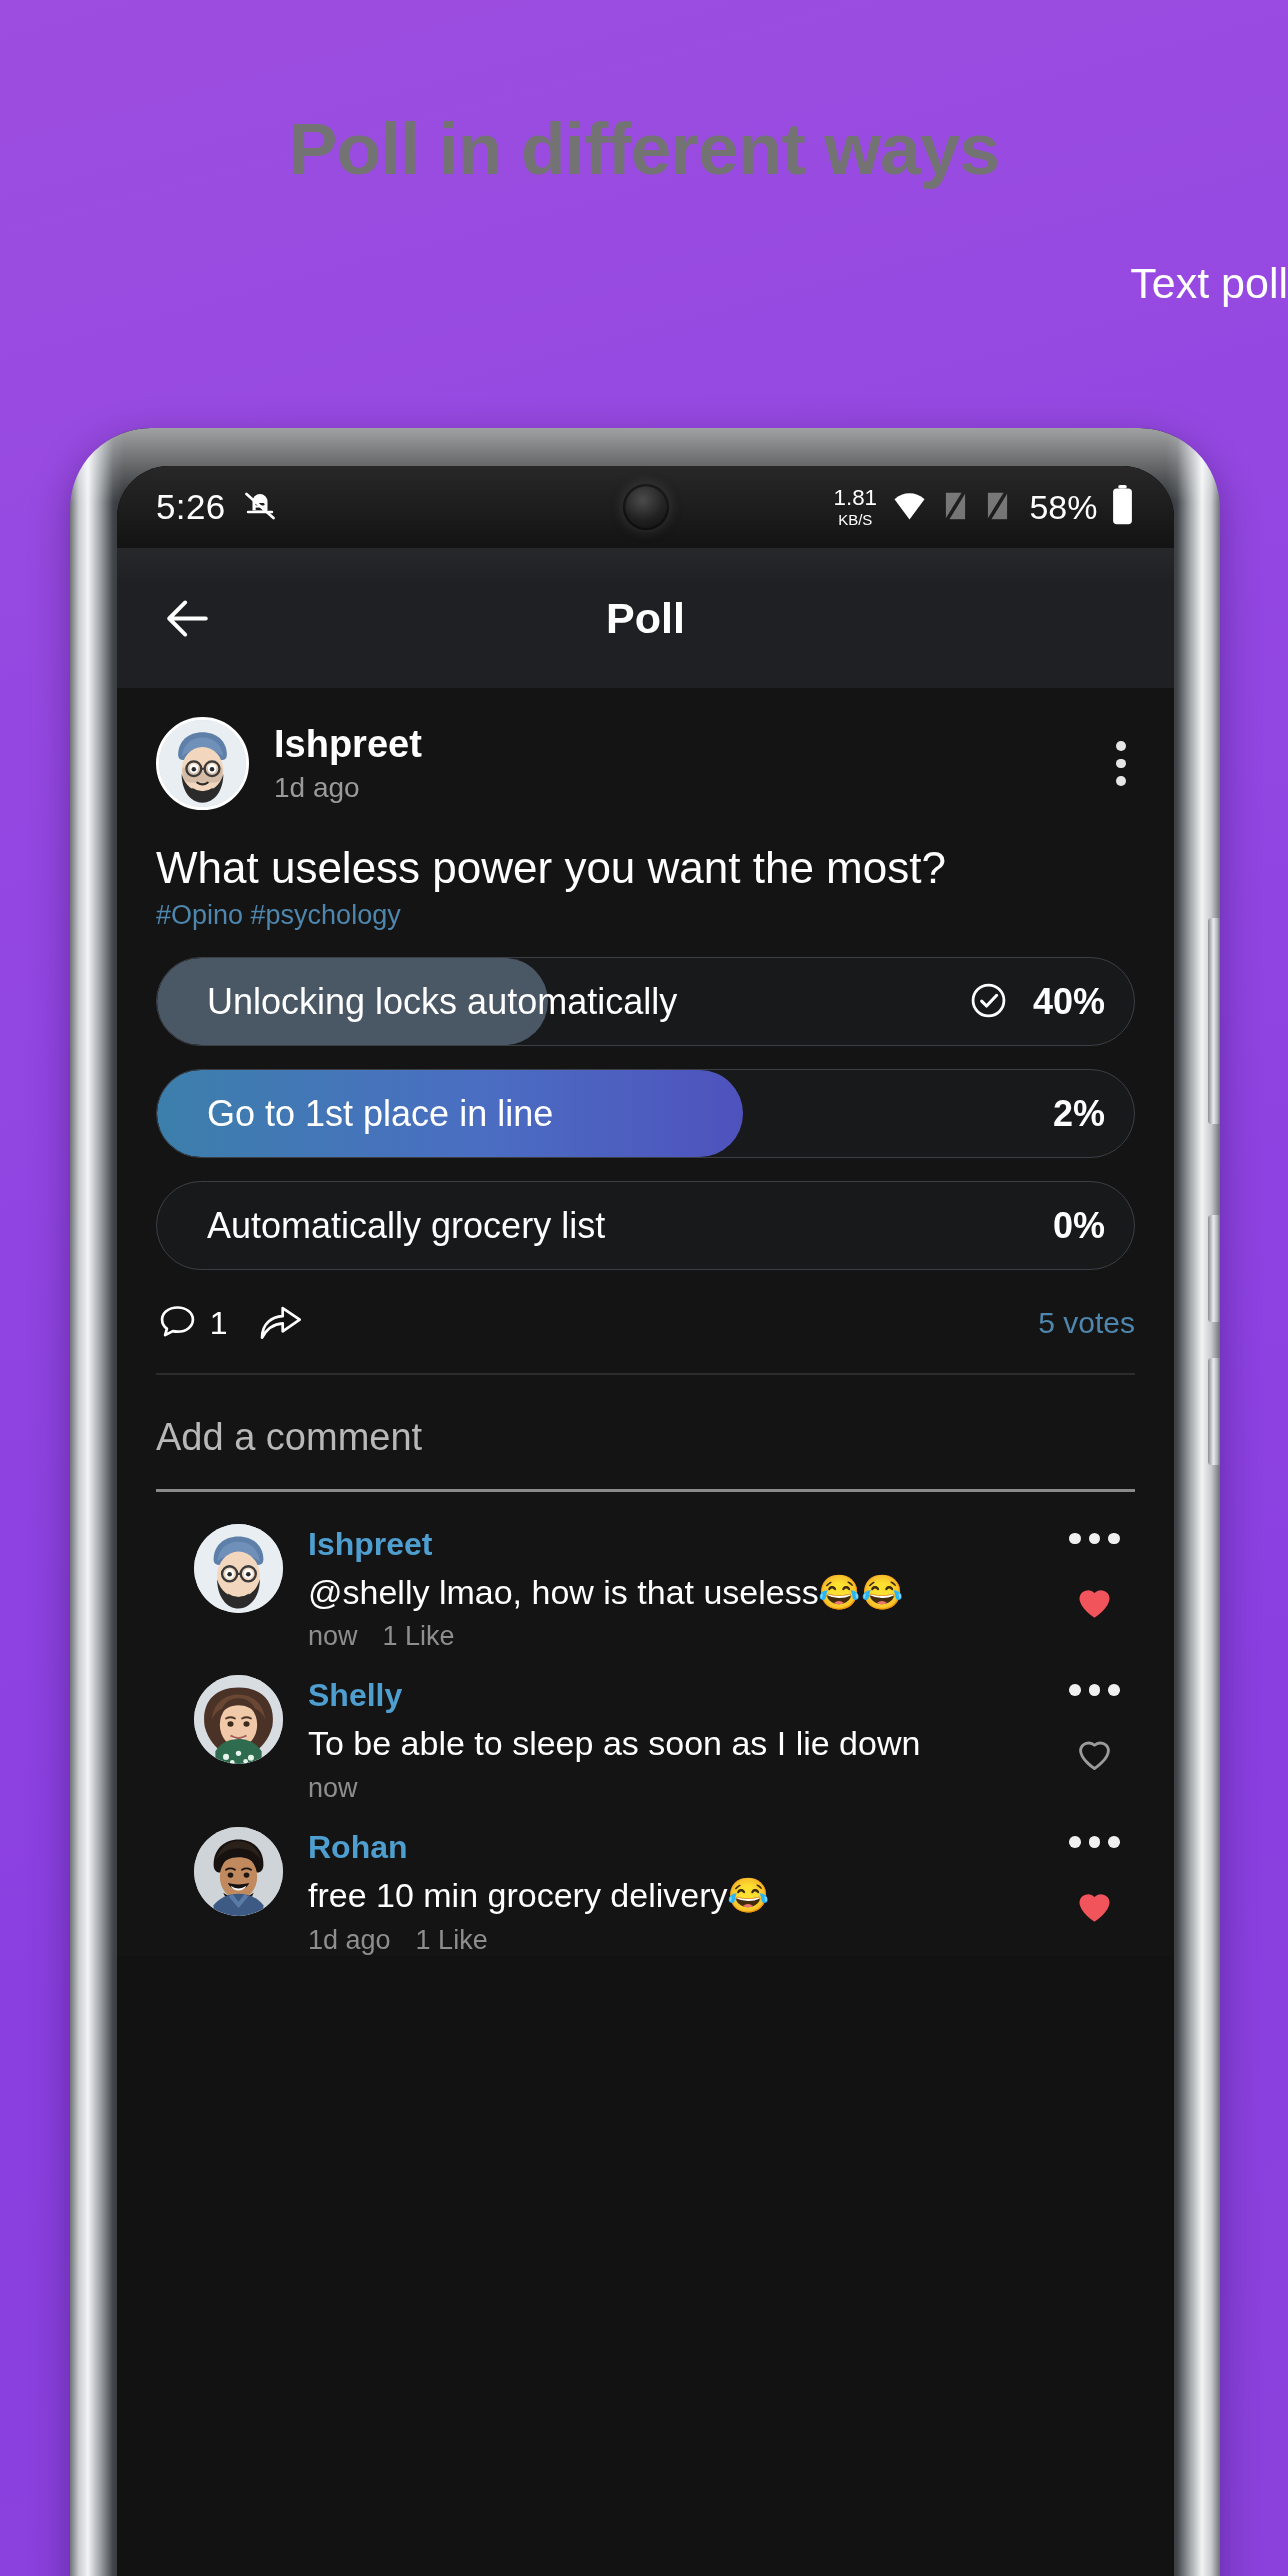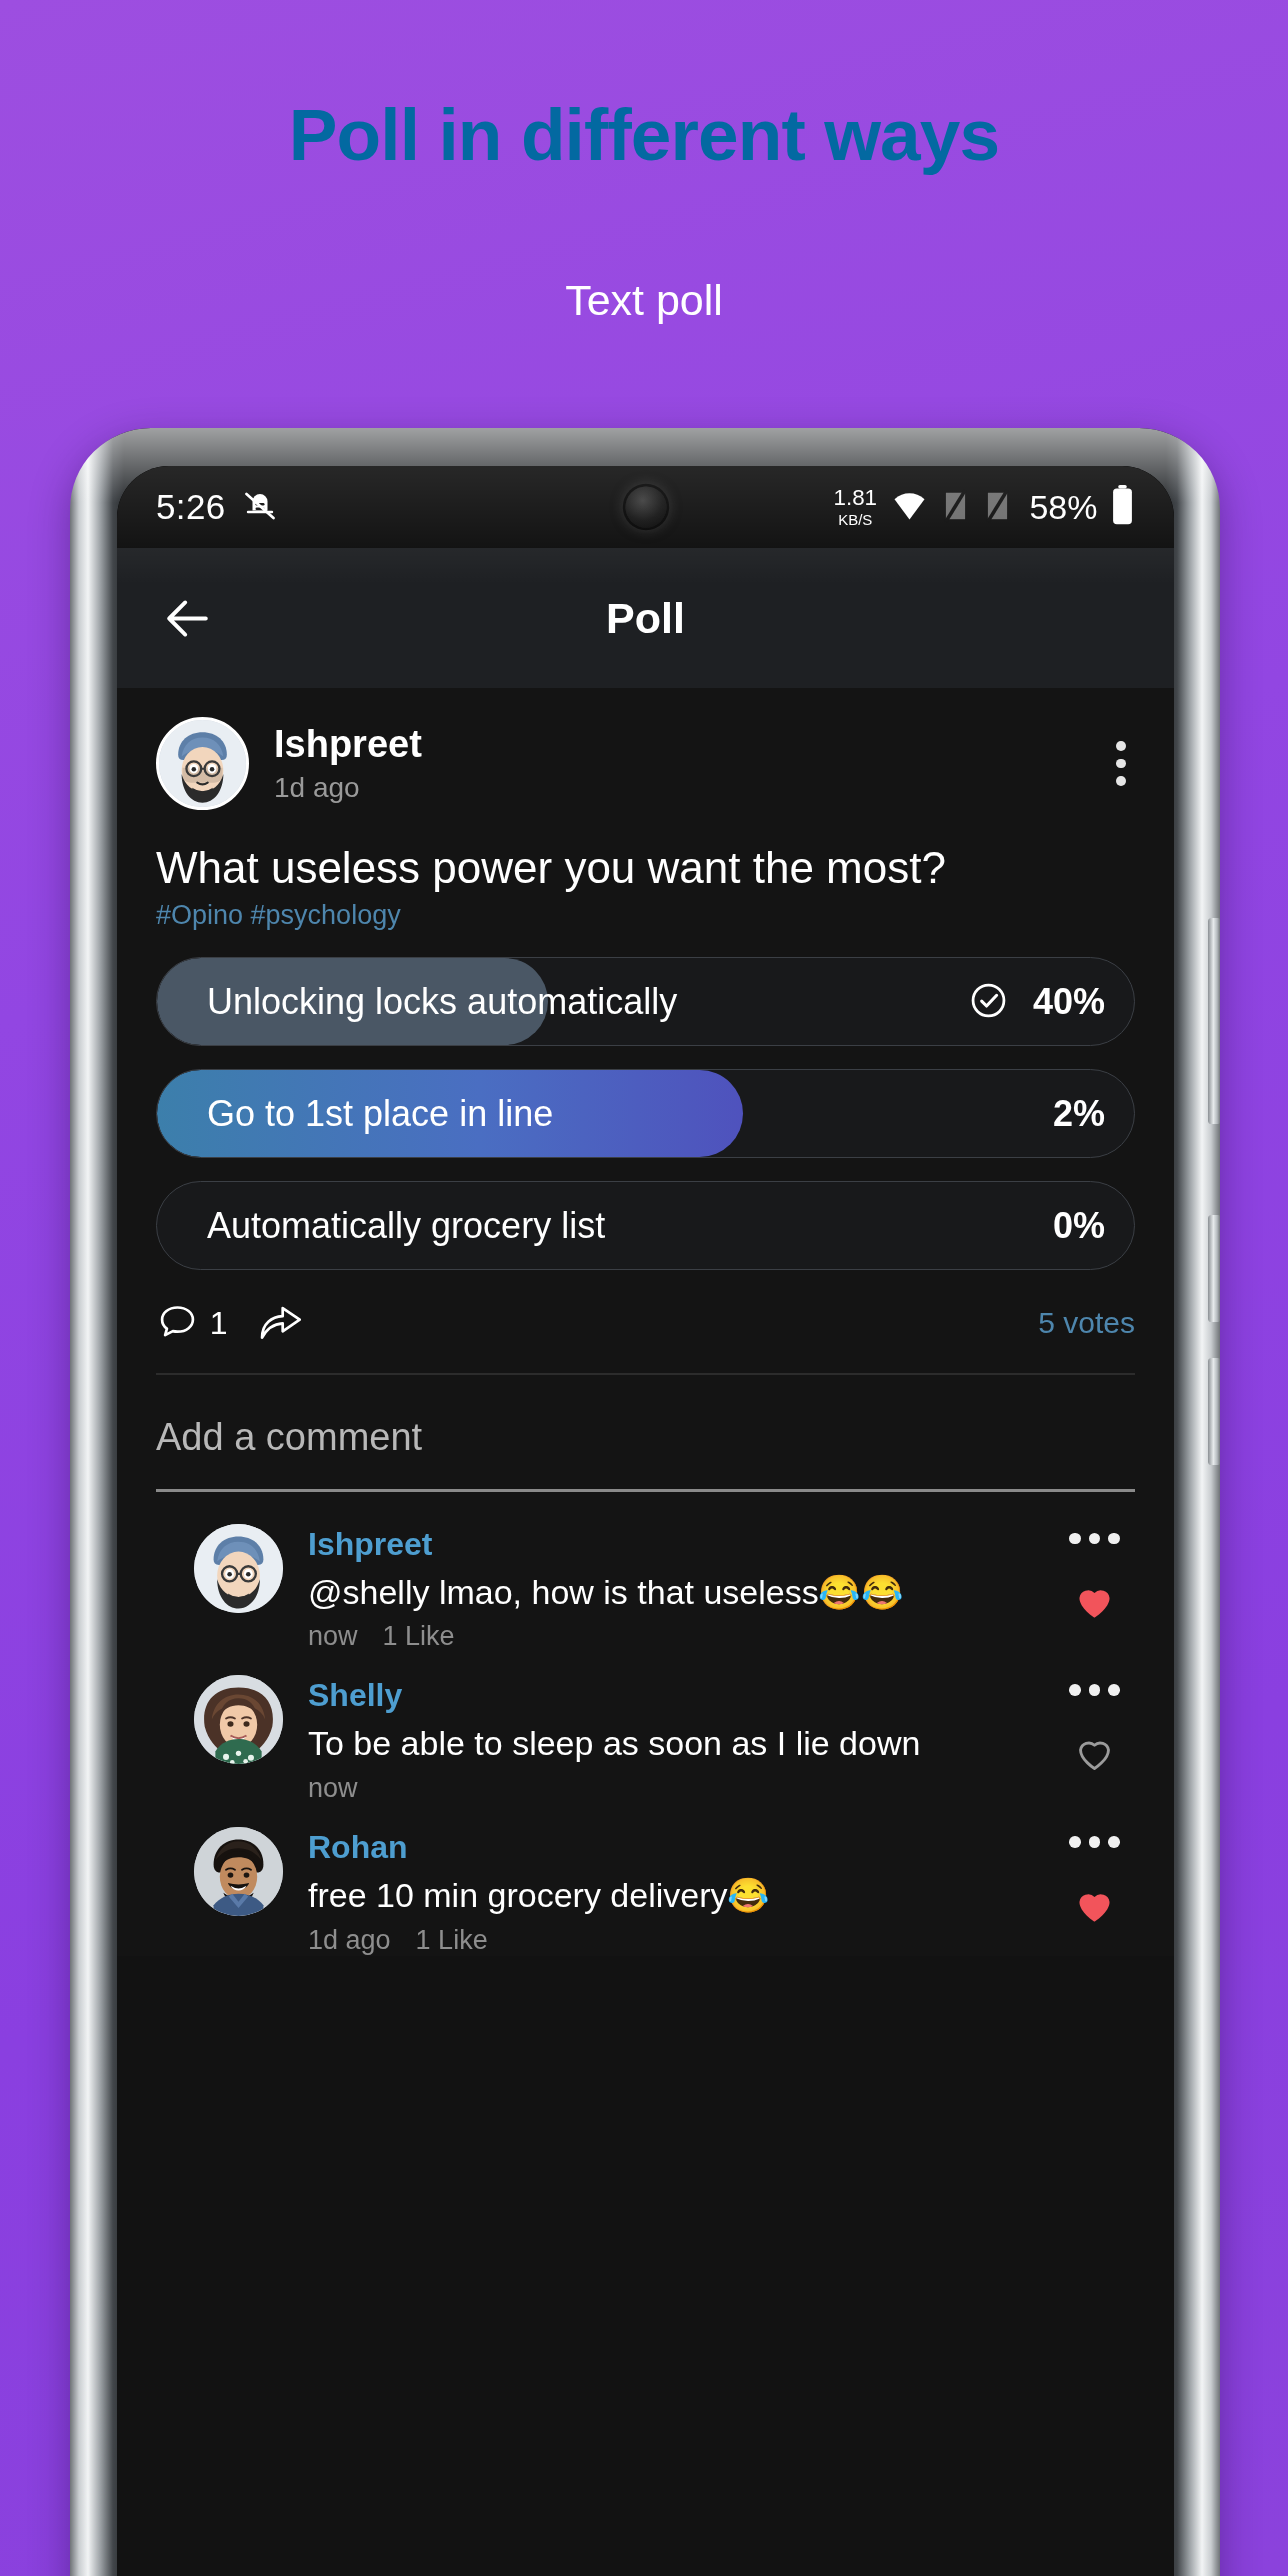--- a/index.html
+++ b/index.html
@@ -6,28 +6,28 @@
   html, body { width:1288px; height:2576px; }
   body {
     font-family:"Liberation Sans", sans-serif;
     background:linear-gradient(165deg,#9d4ee0 0%,#9246e2 35%,#8a3fe0 70%,#8b42dc 100%);
     overflow:hidden;
     position:relative;
   }
 
   
   .promo-title{
-    position:absolute; top:97px; left:0; width:100%;
-    text-align:center; color:#0369a1;
+    position:absolute; top:111px; left:0; width:100%;
+    text-align:center; color:#737373;
     font-size:73px; font-weight:700; letter-spacing:-0.9px;
     line-height:1.05;
   }
   .promo-sub{
-    position:absolute; top:276px; left:0; width:100%;
-    text-align:center; color:#ffffff;
+    position:absolute; top:259px; left:0; width:100%;
+    text-align:right; color:#ffffff;
     font-size:43px; font-weight:400;
   }
 
   
   .device{
     position:absolute; left:70px; top:428px;
     width:1150px; height:2200px;
     border-radius:81px 81px 0 0;
     background:linear-gradient(90deg,
       #6f7377 0px, #c9cdd0 9px, #f2f4f5 18px, #9fa4a8 30px,

